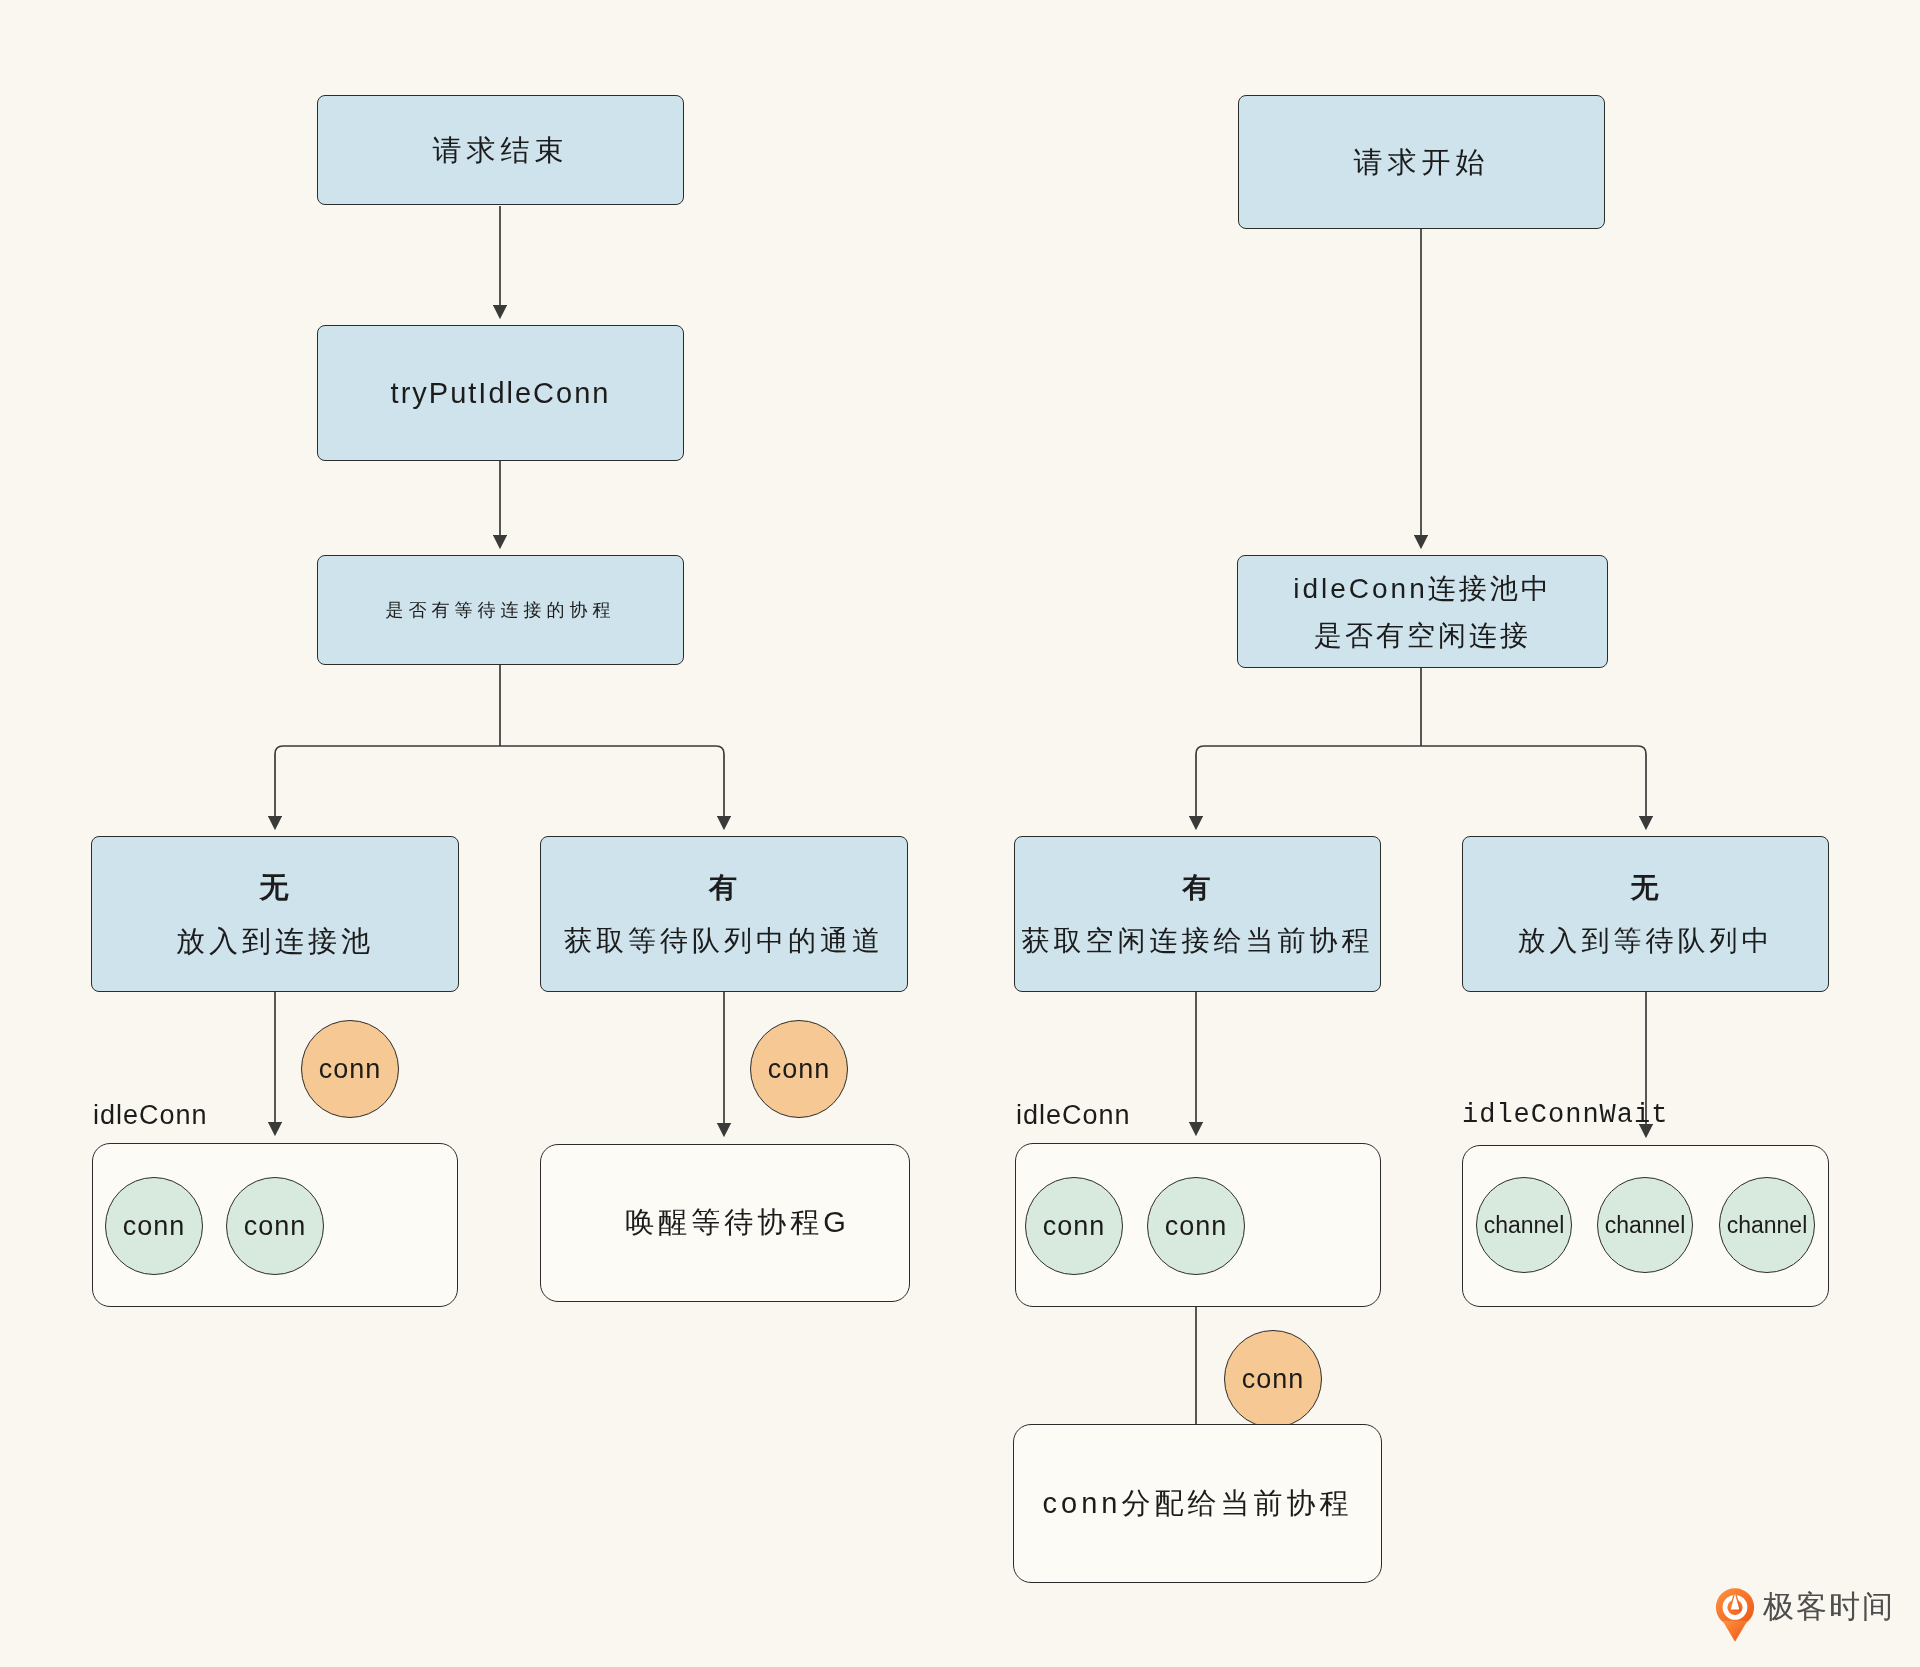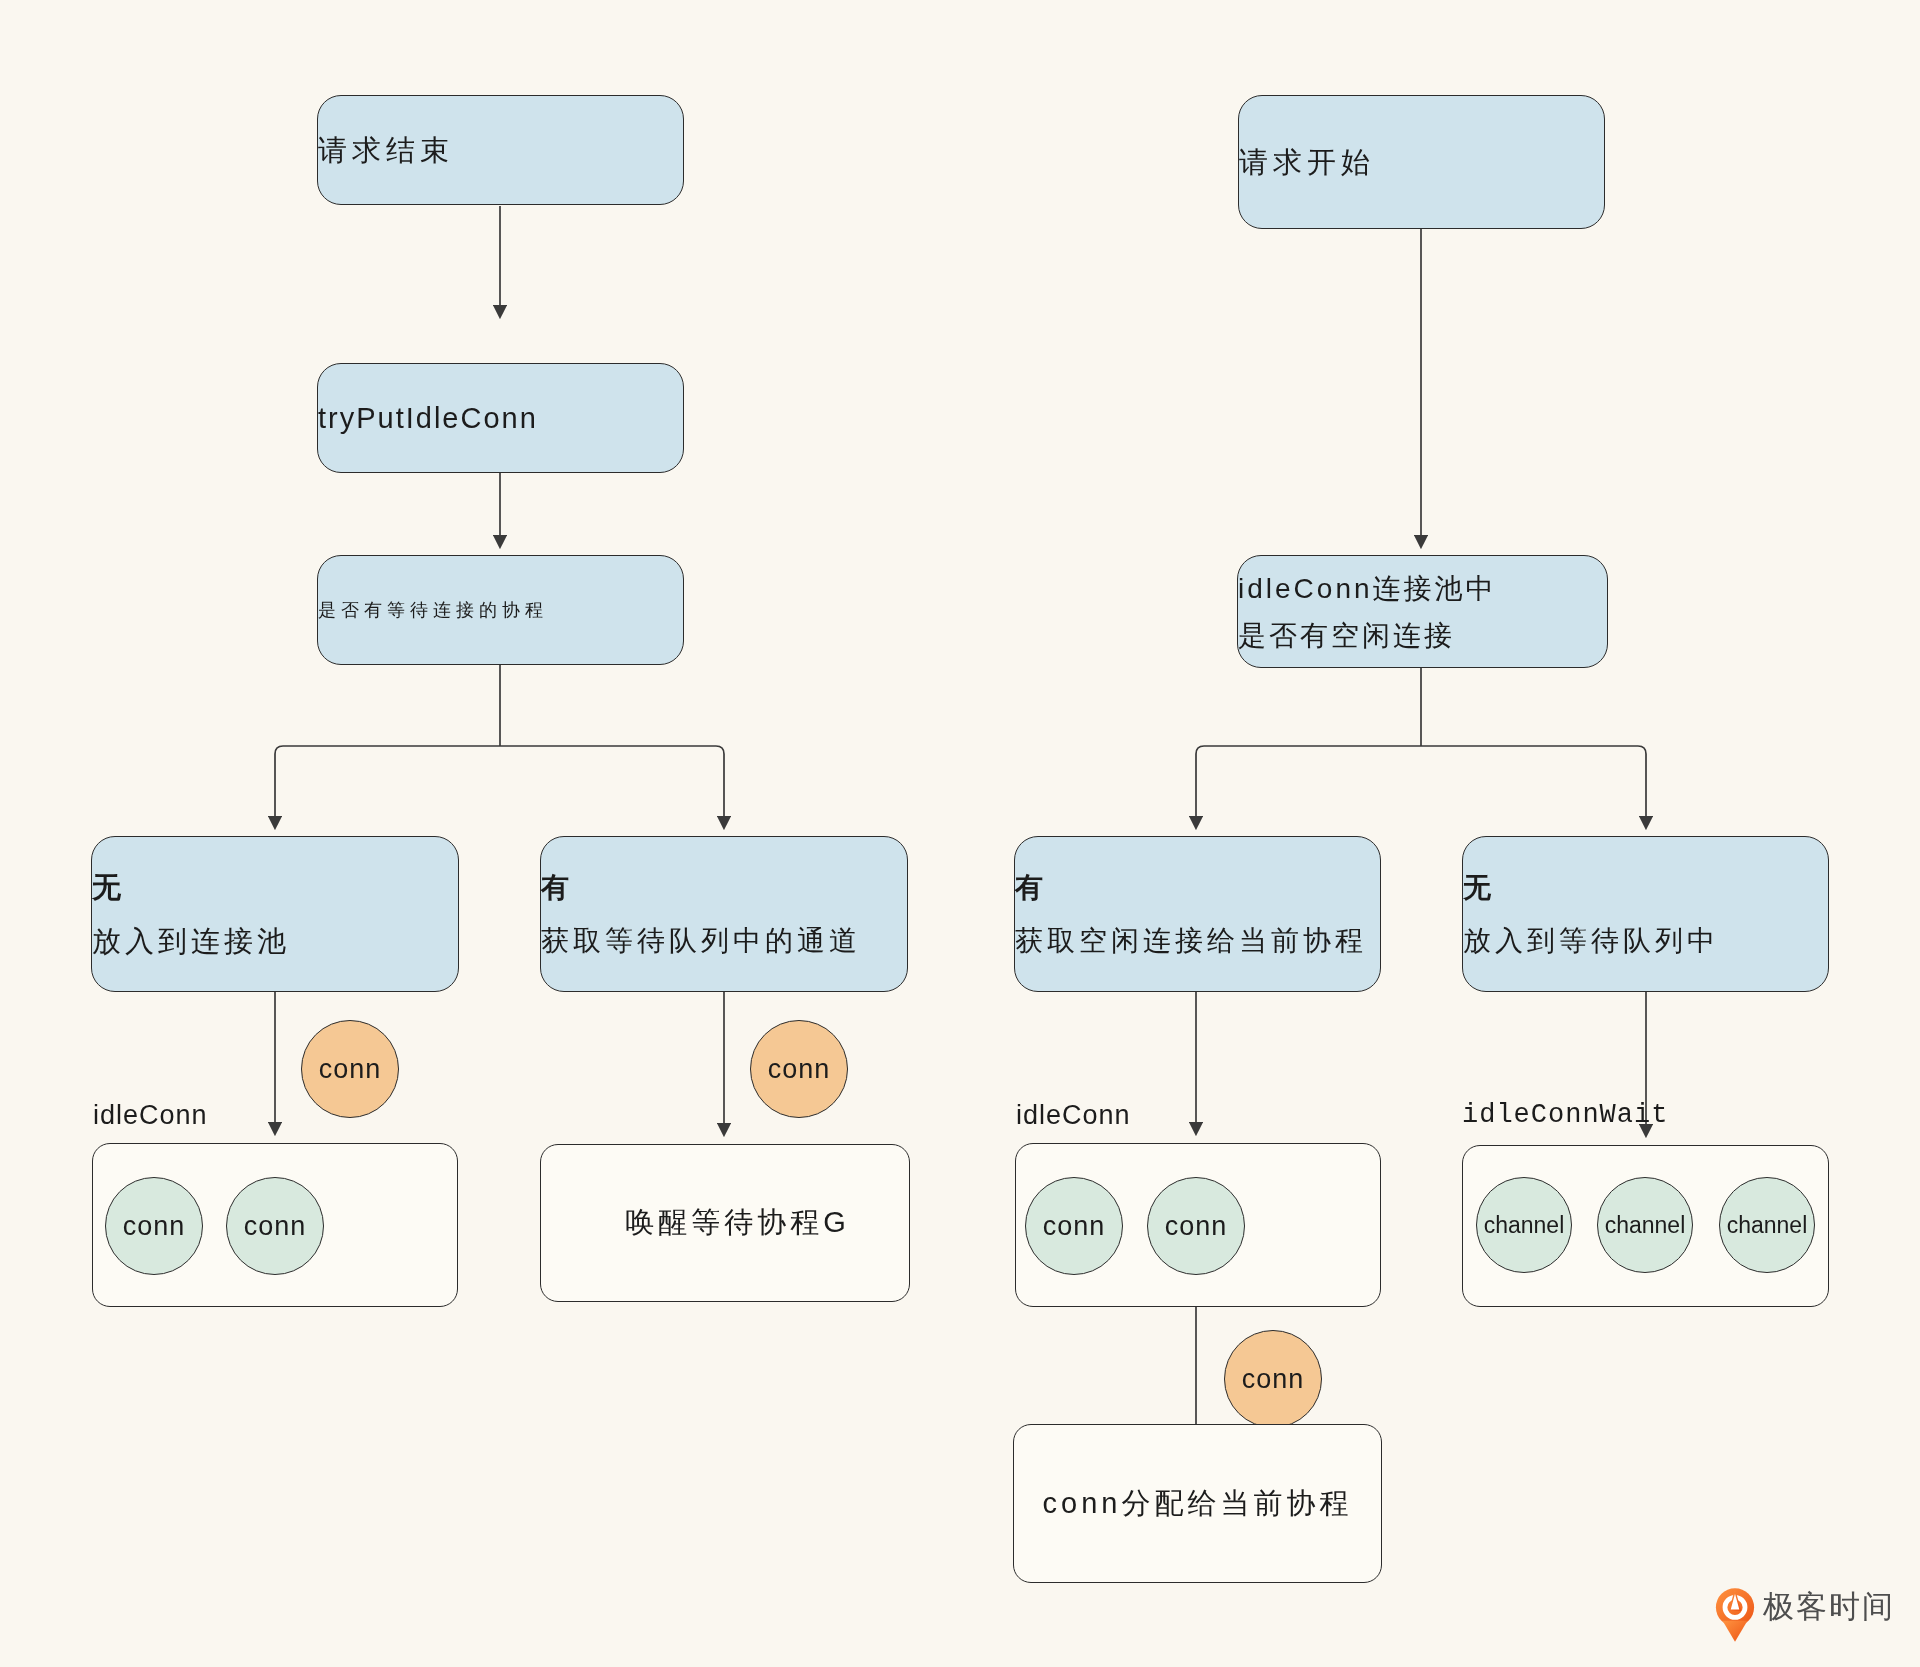--- a/index.html
+++ b/index.html
@@ -18,24 +18,24 @@
   .lines {
     position: absolute;
     left: 0; top: 0;
     width: 1920px; height: 1667px;
     pointer-events: none;
   }
   .node {
     position: absolute;
     background: #CFE3EC;
     border: 1.6px solid #2C2C2C;
-    border-radius: 24px;
+    border-radius: 8px;
     display: flex;
     flex-direction: column;
-    align-items: flex-start;
+    align-items: center;
     justify-content: center;
     color: #1C1C1C;
     font-size: 29px;
     letter-spacing: 5px;
     text-align: center;
     box-sizing: border-box;
     line-height: 1.25;
   }
   .node .title {
     font-weight: 600;
@@ -122,21 +122,21 @@
       <path d="M1196,992 L1196,1134" marker-end="url(#arrow)"></path>
       <path d="M1196,1307 L1196,1445" marker-end="url(#arrow)"></path>
       <path d="M1646,992 L1646,1136" marker-end="url(#arrow)"></path>
     </g>
   </svg>
 
   <div class="node" style="left:317px; top:95px; width:367px; height:110px;">
     <span>请求结束</span>
   </div>
 
-  <div class="node" style="left:317px; top:325px; width:367px; height:110px;margin-top:38px;">
+  <div class="node" style="left:317px; top:325px; width:367px; height:136px;">
     <span class="latin">tryPutIdleConn</span>
   </div>
 
   <div class="node" style="left:317px; top:555px; width:367px; height:110px; font-size:18px;">
     <span>是否有等待连接的协程</span>
   </div>
 
   <div class="node" style="left:91px; top:836px; width:368px; height:156px;">
     <span class="title">无</span>
     <span class="sub">放入到连接池</span>

